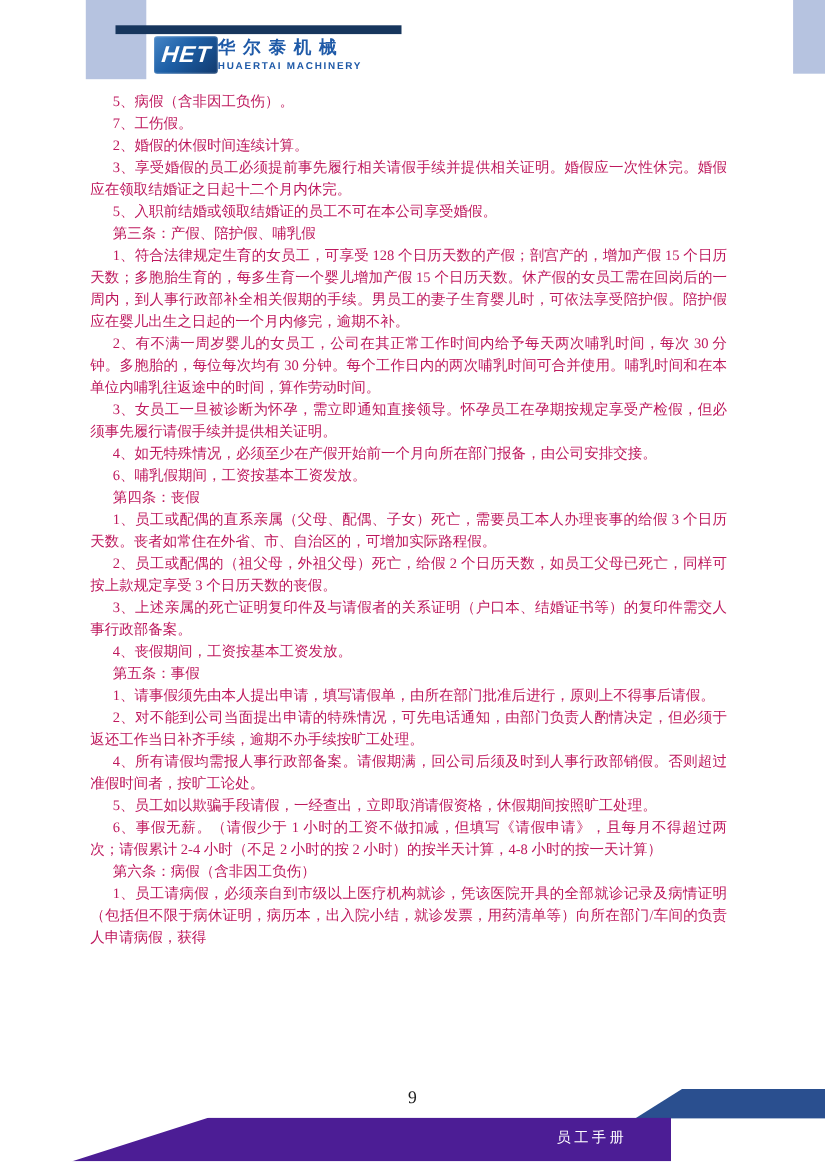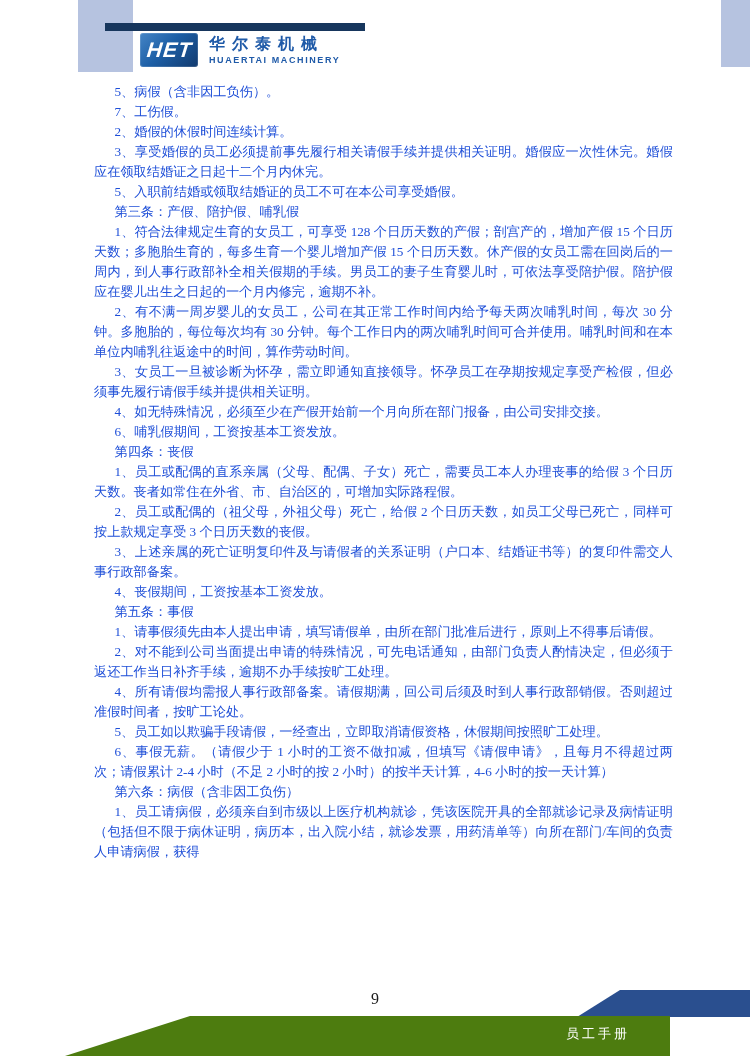--- a/index.html
+++ b/index.html
@@ -32,51 +32,51 @@
     width: 58px; height: 34px; border-radius: 3px;
     background: linear-gradient(135deg, #4585c6 0%, #1d5fa6 45%, #123a6e 100%);
     display: flex; align-items: center; justify-content: center;
     box-shadow: inset 0 0 0 1px rgba(255,255,255,.15);
   }
   .logo-het {
     color: #ffffff; font-weight: bold; font-style: italic;
     font-size: 21px; letter-spacing: 1px; transform: skewX(-6deg);
     font-family: "Liberation Sans", sans-serif;
   }
-  .brand-text { margin-left: 11px; }
+  .brand-text { }
   .brand-cn {
     color: #1f5aa8; font-weight: bold; font-size: 16px; letter-spacing: 7px;
     white-space: nowrap; line-height: 18px;
   }
   .brand-en {
     color: #1f5aa8; font-weight: bold; font-size: 9px; letter-spacing: 1.6px;
     font-family: Liberation Sans, sans-serif; margin-top: 2px; white-space: nowrap;
   }
 
   
   .doc-body {
-    position: absolute; left: 94px; top: 82px; width: 579px;
-    font-size: 13.2px; line-height: 20px; color: #1d4ed8;
+    position: absolute; left: 82px; top: 82px; width: 579px;
+    font-size: 13.2px; line-height: 20px; color: #be185d;
     text-align: justify;
   }
   .doc-body p { text-indent: 1.55em; }
 
   
   .page-number {
     position: absolute; left: 0; right: 0; top: 990px;
     text-align: center; font-size: 16px; color: #1b1b1b;
   }
   .footer-navy {
     position: absolute; left: 577px; top: 990px; width: 173px; height: 27px;
     background: #2a4f8f;
     clip-path: polygon(43px 0, 100% 0, 100% 100%, 0 100%);
   }
   .footer-band {
-    position: absolute; left: 0; top: 1016px; width: 670px; height: 40px;
-    background: #4d7c0f;
+    position: absolute; left: 0; top: 1016px; width: 610px; height: 40px;
+    background: #4c1d95;
     clip-path: polygon(190px 0, 100% 0, 100% 100%, 65px 100%);
   }
   .footer-label {
     position: absolute; right: 40px; top: 9px;
     color: #ffffff; font-size: 13px; letter-spacing: 3px;
     font-family: "Liberation Sans", sans-serif;
   }
 </style>
 </head>
 <body>
@@ -141,21 +141,21 @@
 
       <p>1、请事假须先由本人提出申请，填写请假单，由所在部门批准后进行，原则上不得事后请假。</p>
 
       <p>2、对不能到公司当面提出申请的特殊情况，可先电话通知，由部门负责人酌情决定，但必须于返还工作当日补齐手续，逾期不办手续按旷工处理。</p>
 
 
       <p>4、所有请假均需报人事行政部备案。请假期满，回公司后须及时到人事行政部销假。否则超过准假时间者，按旷工论处。</p>
 
       <p>5、员工如以欺骗手段请假，一经查出，立即取消请假资格，休假期间按照旷工处理。</p>
 
-      <p>6、事假无薪。（请假少于 1 小时的工资不做扣减，但填写《请假申请》，且每月不得超过两次；请假累计 2-4 小时（不足 2 小时的按 2 小时）的按半天计算，4-6 小时的按一天计算）</p>
+      <p>6、事假无薪。（请假少于 1 小时的工资不做扣减，但填写《请假申请》，且每月不得超过两次；请假累计 2-4 小时（不足 2 小时的按 2 小时）的按半天计算，4-8 小时的按一天计算）</p>
 
       <p>第六条：病假（含非因工负伤）</p>
 
       <p>1、员工请病假，必须亲自到市级以上医疗机构就诊，凭该医院开具的全部就诊记录及病情证明（包括但不限于病休证明，病历本，出入院小结，就诊发票，用药清单等）向所在部门/车间的负责人申请病假，获得</p>
     </main>
 
   <footer>
     <div class="page-number">9</div>
     <div class="footer-navy"></div>
     <div class="footer-band">

